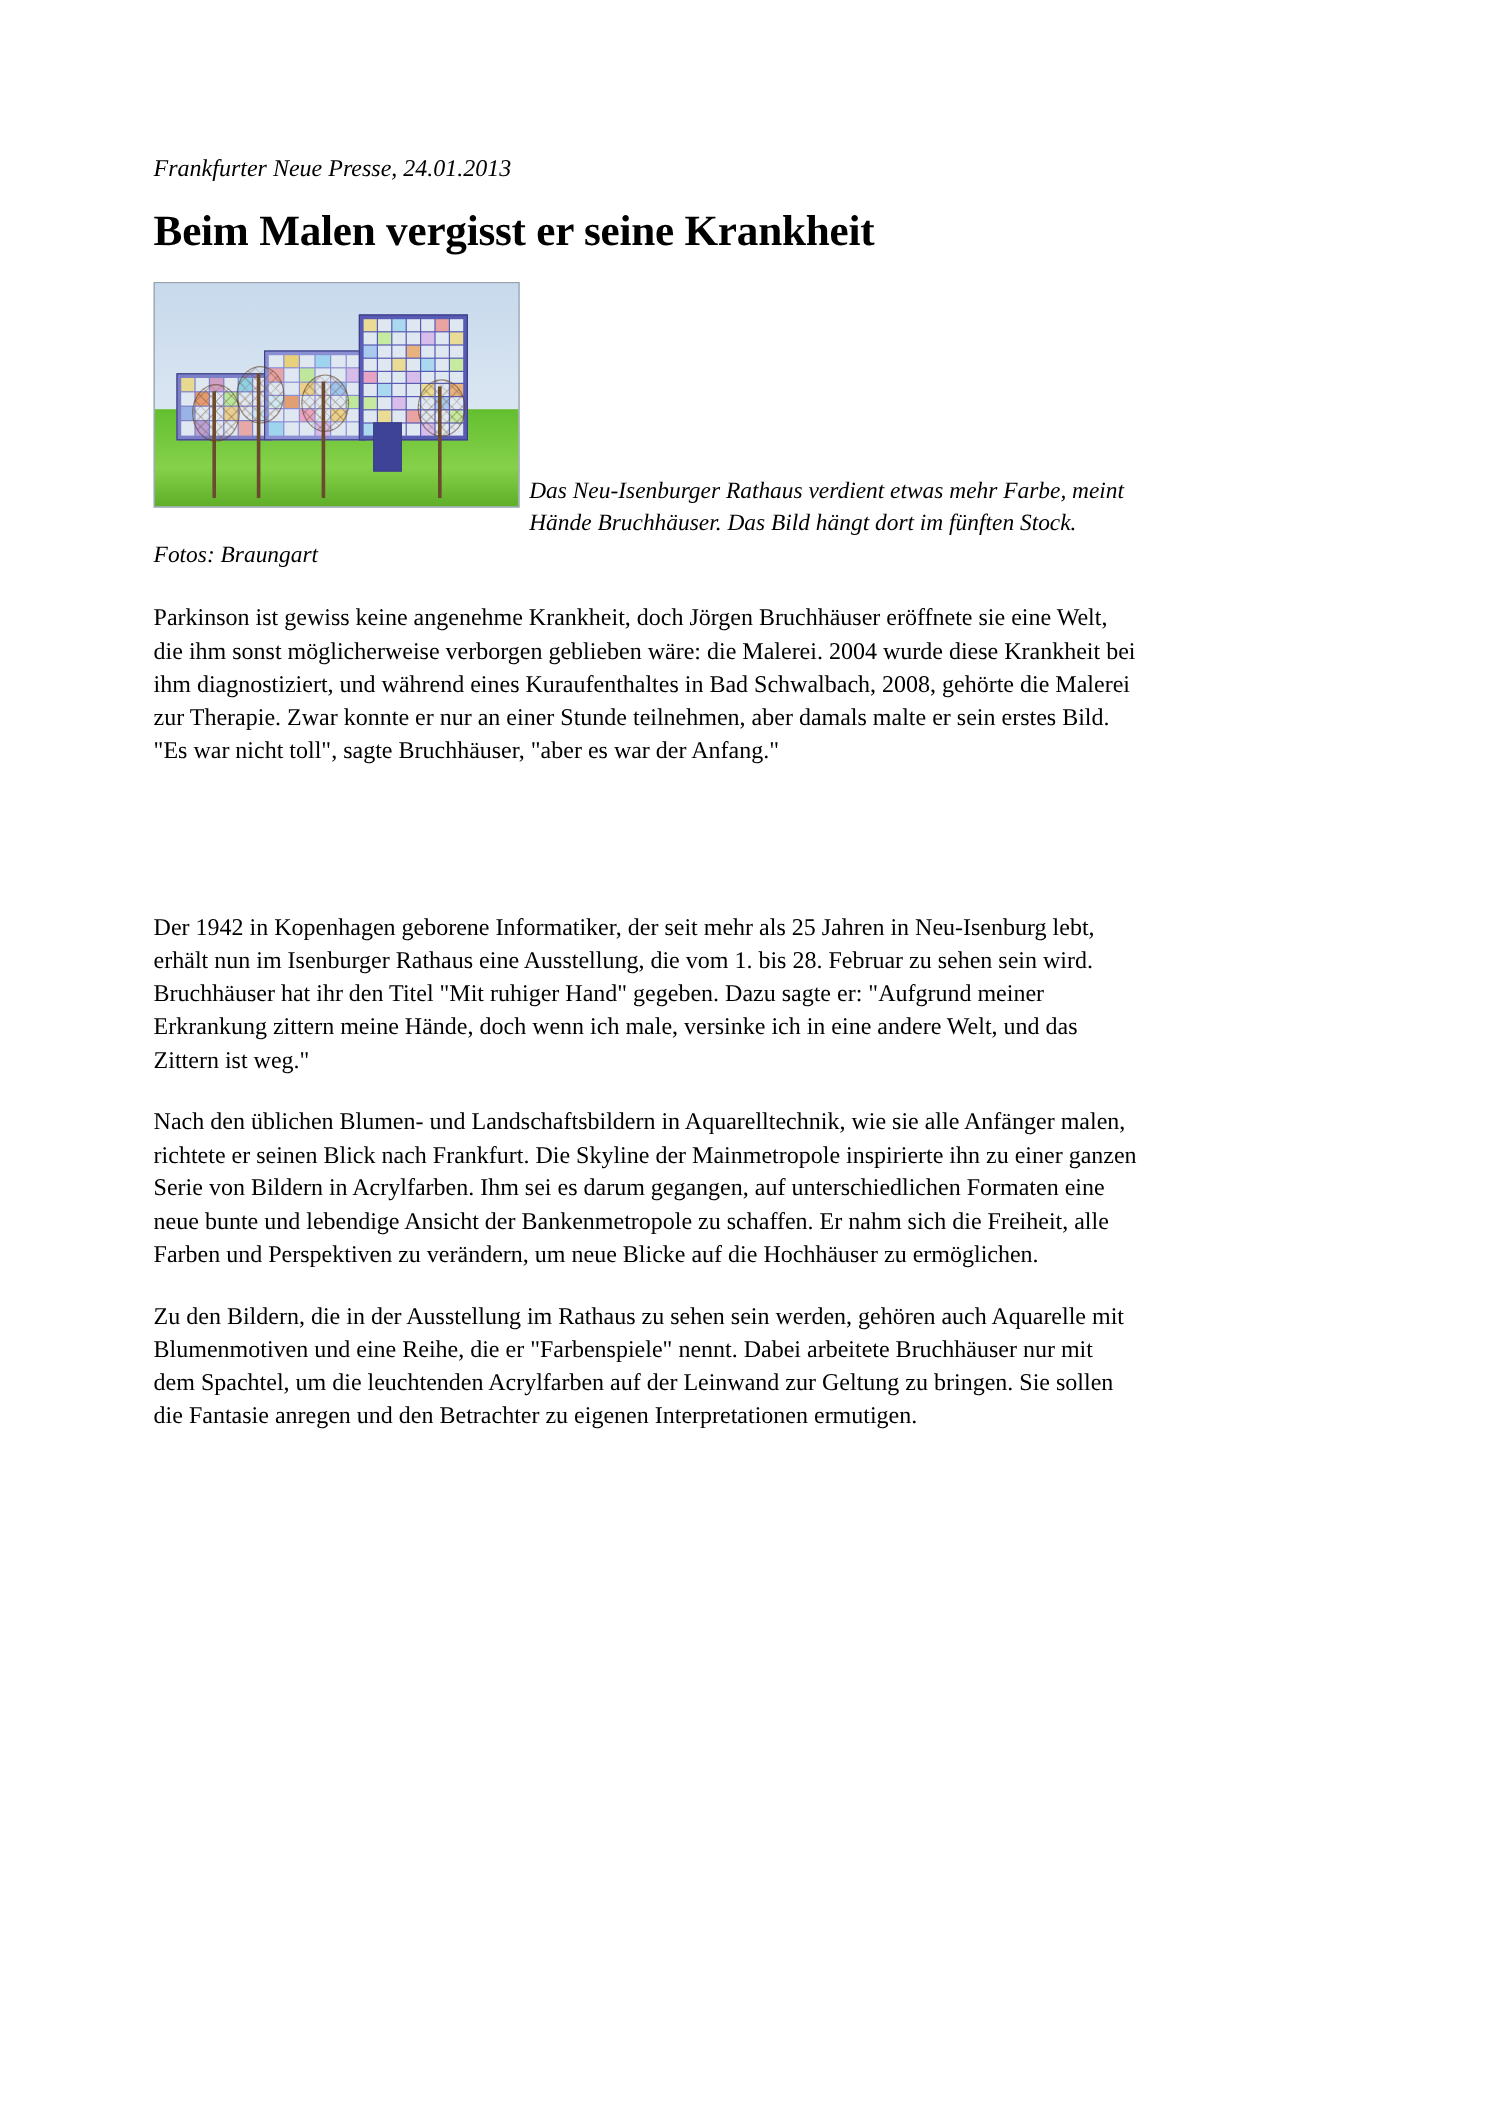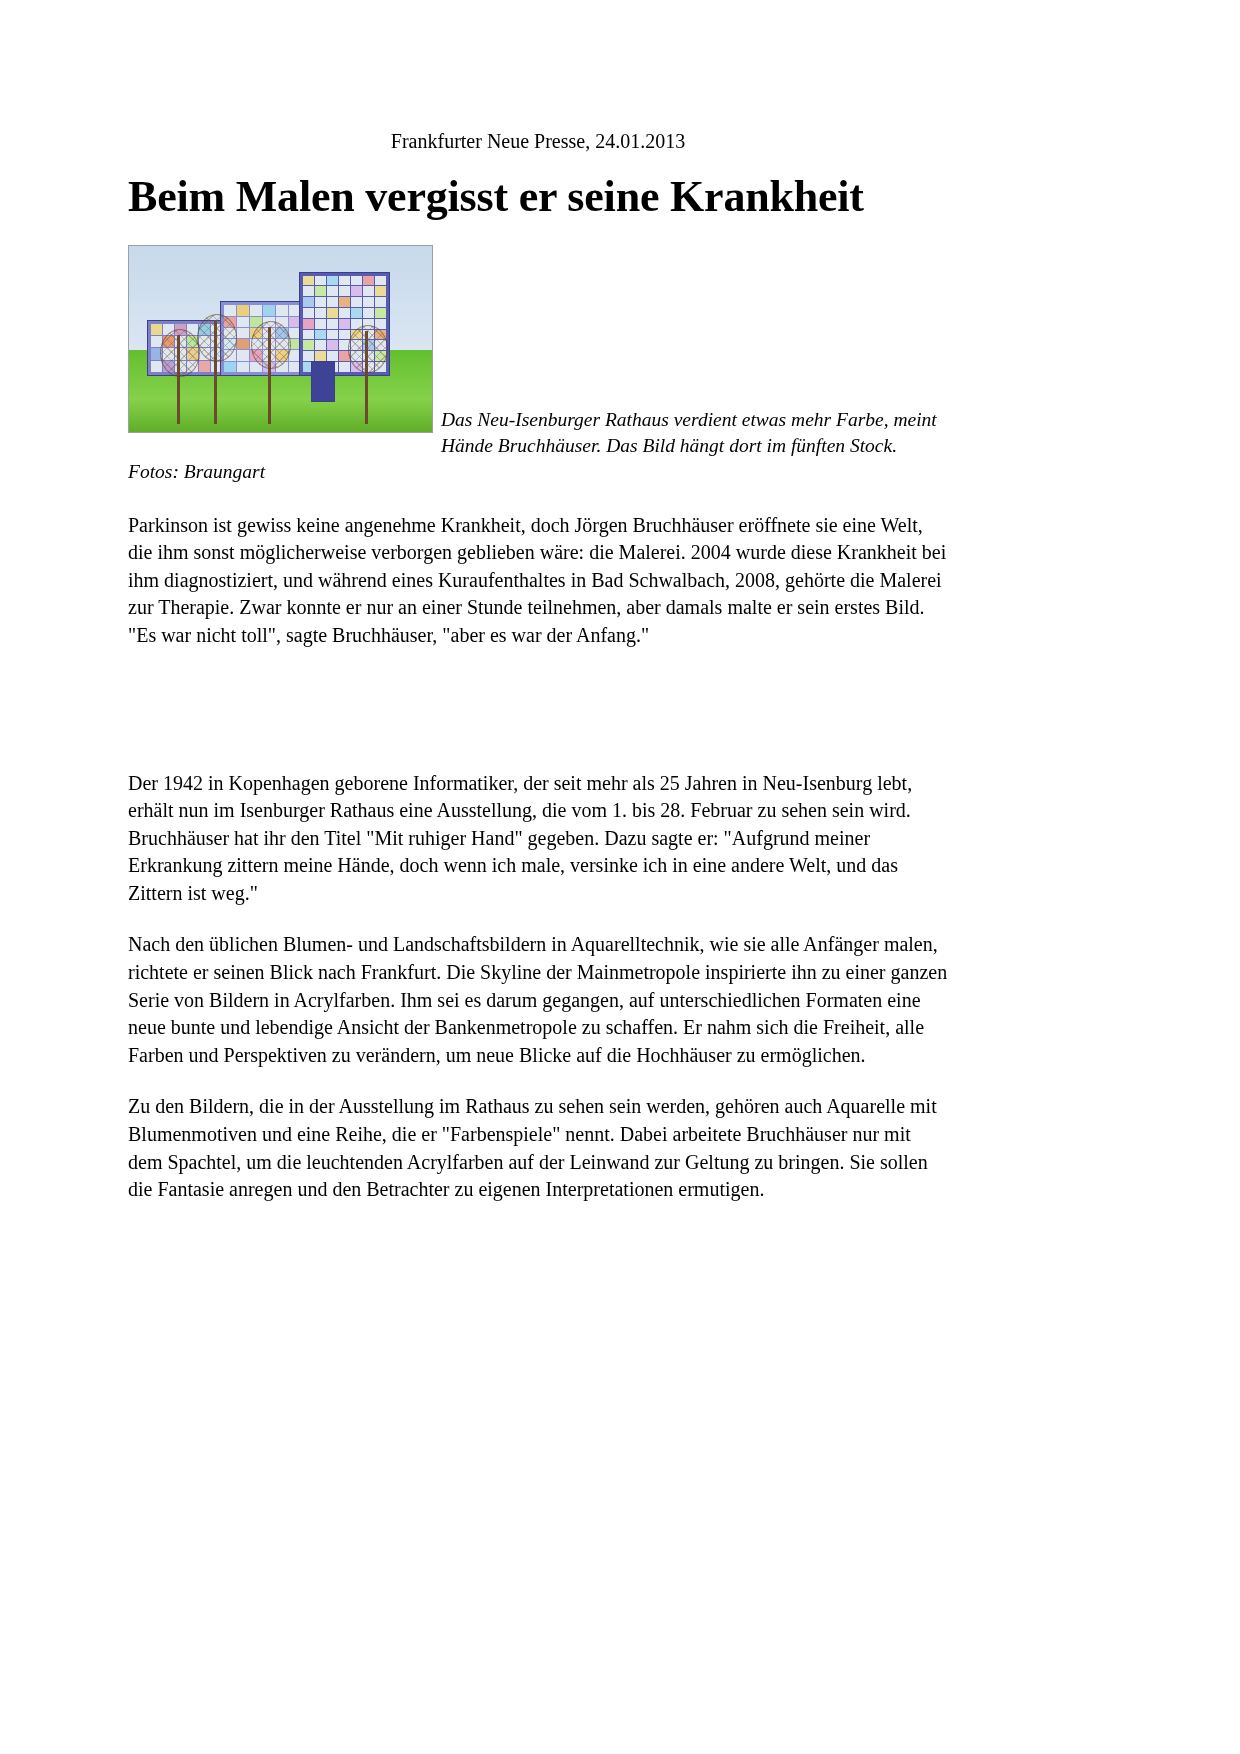--- a/index.html
+++ b/index.html
@@ -17,27 +17,27 @@
     color: #000000;
     box-sizing: border-box;
   }
   .content {
     position: absolute;
     left: 128px;
     top: 128px;
     width: 820px;
   }
   .source-line {
+    font-style: italic;
     font-size: 20px;
     line-height: 1.3;
     margin: 0 0 18px 0;
-    text-align: center;
   }
   .headline {
-    font-size: 44px;
+    font-size: 36px;
     font-weight: bold;
     line-height: 1.15;
     margin: 0 0 22px 0;
     letter-spacing: -0.2px;
   }
   .figure-block {
     margin: 0 0 26px 0;
   }
   .artwork {
     float: left;

